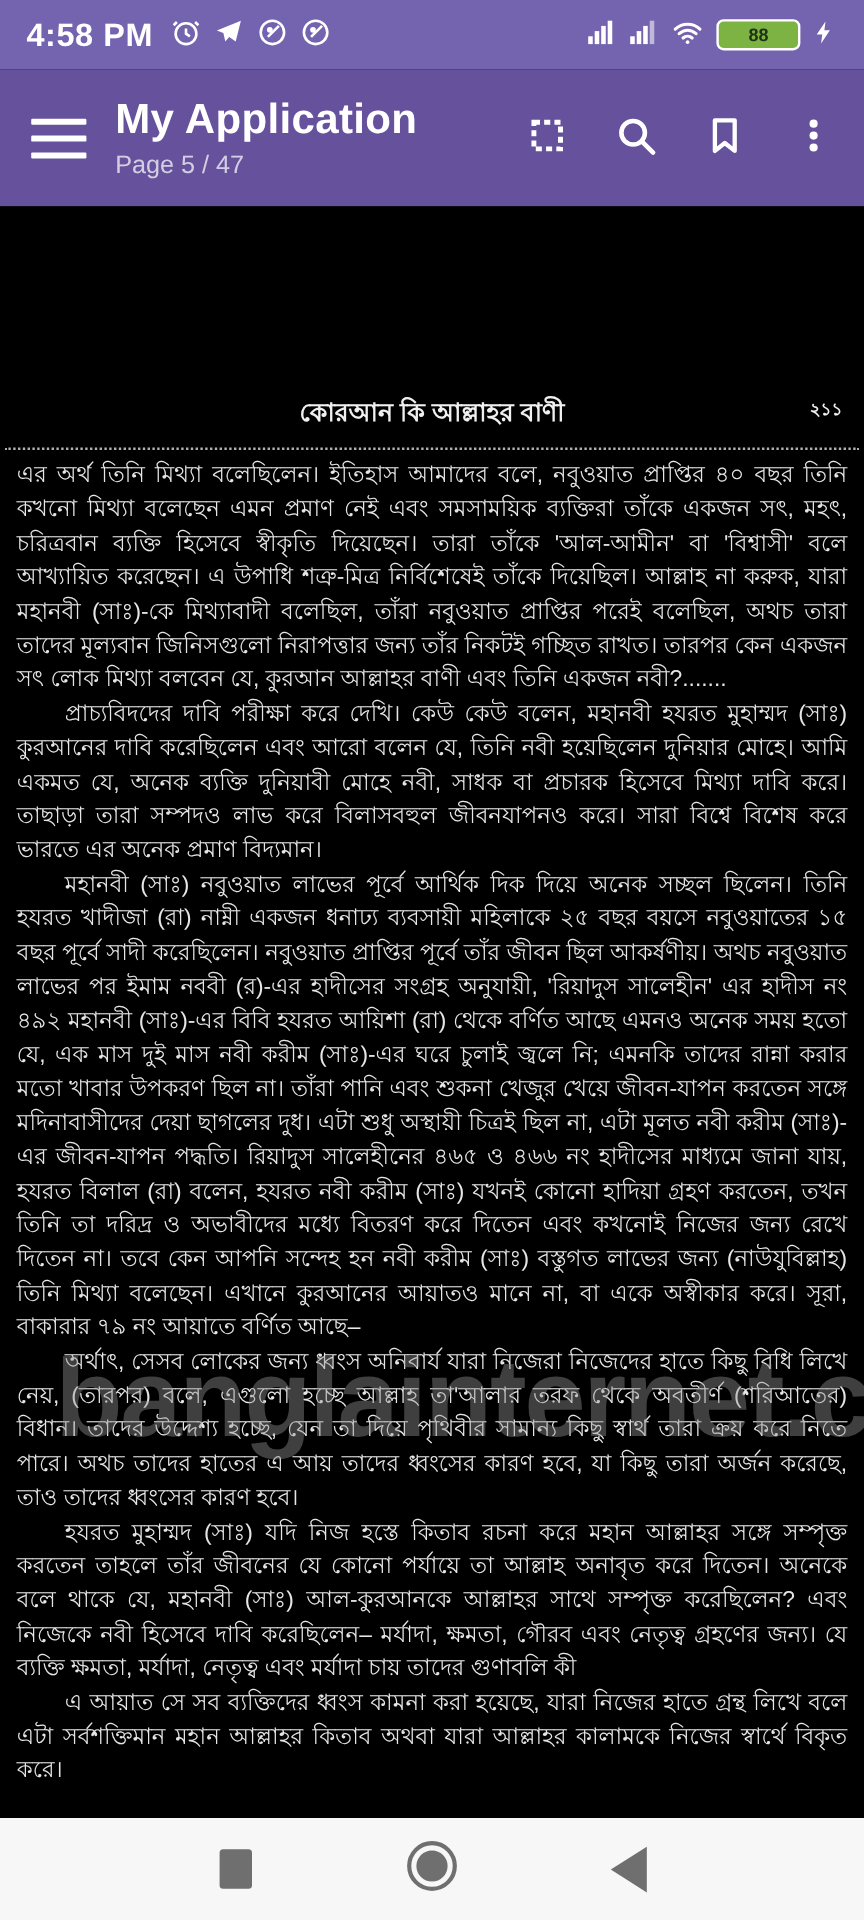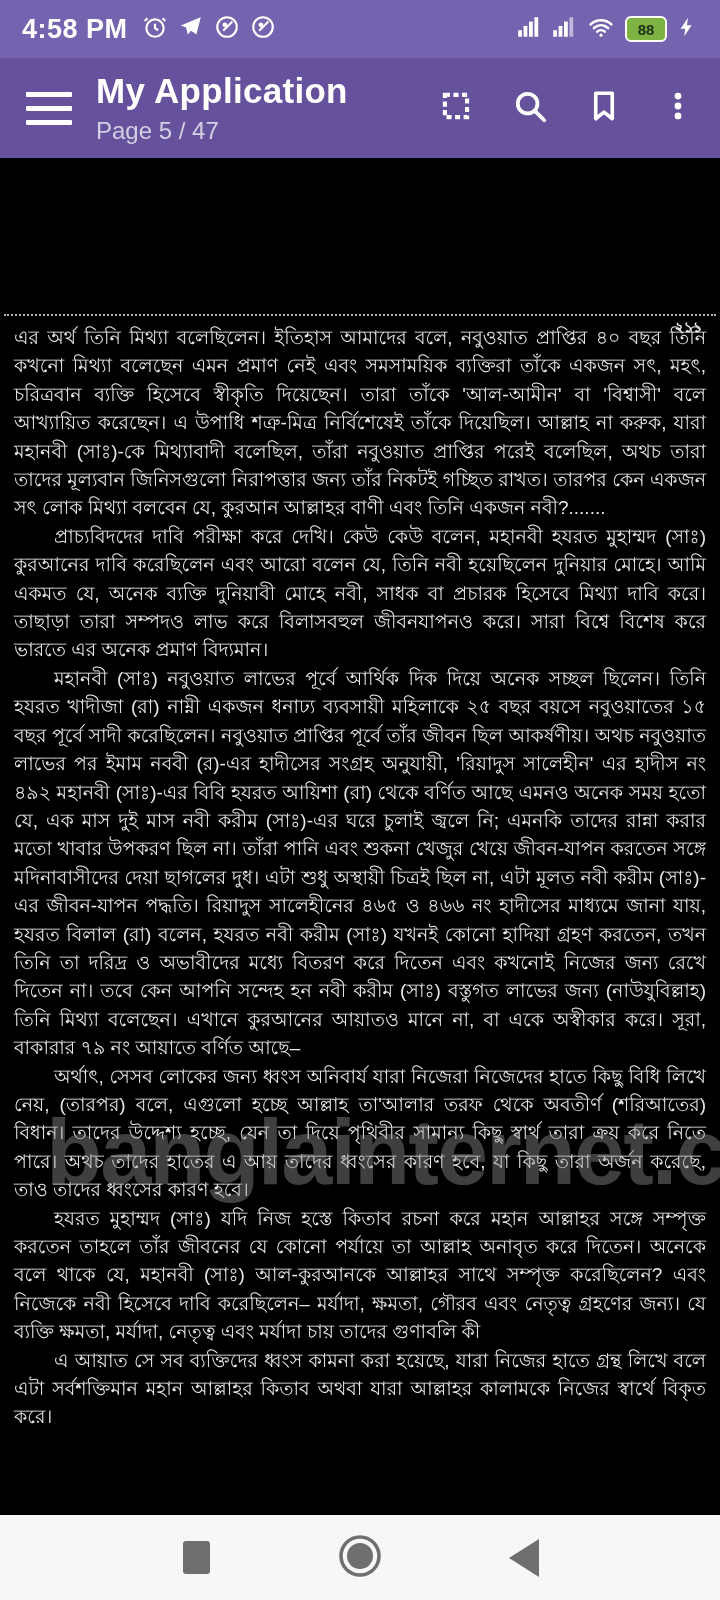--- a/index.html
+++ b/index.html
@@ -13,35 +13,35 @@
   
   .status-bar {
     height: 58px; background: #7463af; color: #fff;
     display: flex; align-items: center; padding: 0 22px; flex: none;
   }
   .status-time { font-size: 27px; font-weight: bold; letter-spacing: 0.5px; margin-right: 14px; }
   .status-left-icons { display: flex; align-items: center; gap: 10px; }
   .status-spacer { flex: 1; }
   .status-right-icons { display: flex; align-items: center; gap: 9px; }
   .battery {
-    width: 42px; height: 26px; border: 2.5px solid #fff; border-radius: 6px;
+    width: 70px; height: 26px; border: 2.5px solid #fff; border-radius: 6px;
     background: #7cb342; display: flex; align-items: center; justify-content: center;
   }
   .battery-text { font-size: 15px; font-weight: bold; color: #20331a; }
 
   
   .app-bar {
-    height: 100px; background: #65519c; color: #fff;
+    height: 114px; background: #65519c; color: #fff;
     display: flex; align-items: center; padding: 12px 18px; flex: none;
   }
   .hamburger { width: 46px; display: flex; flex-direction: column; gap: 9px; margin: 0 24px 0 8px; cursor: pointer; }
   .hamburger span { display: block; height: 5px; background: #fff; border-radius: 1px; }
   .app-bar-titles { flex: 1; min-width: 0; }
   .app-title { font-size: 35px; font-weight: bold; letter-spacing: 0.3px; line-height: 1.15; }
-  .app-subtitle { font-size: 24px; color: rgba(255,255,255,0.72); margin-top: 5px; }
+  .app-subtitle { font-size: 21px; color: rgba(255,255,255,0.72); margin-top: 5px; }
   .app-bar-actions { display: flex; align-items: center; gap: 30px; margin-right: 2px; }
   .action-btn { width: 44px; height: 44px; display: flex; align-items: center; justify-content: center; cursor: pointer; }
 
   
   .content {
     flex: 1; background: #000; position: relative; overflow: hidden;
     color: #e4e4e4;
   }
   .doc-page { position: absolute; left: 0; right: 0; top: 0; }
   .doc-header {
@@ -186,20 +186,21 @@
             <circle cx="12" cy="19" r="2.4"></circle>
         </svg>
       </span>
     </div>
   </div>
 </div>
 
 <div class="content">
   <div class="doc-page">
     <div class="doc-header">
+      <span>কোরআন কি  আল্লাহর বাণী</span>
       <span class="doc-page-number">২১১</span>
     </div>
     <hr class="doc-divider">
     <div class="doc-body">
       <p class="no-indent">এর অর্থ তিনি মিথ্যা বলেছিলেন। ইতিহাস আমাদের বলে, নবুওয়াত প্রাপ্তির ৪০ বছর তিনি কখনো মিথ্যা বলেছেন এমন প্রমাণ নেই এবং সমসাময়িক ব্যক্তিরা  তাঁকে একজন সৎ, মহৎ, চরিত্রবান ব্যক্তি হিসেবে স্বীকৃতি দিয়েছেন। তারা তাঁকে 'আল-আমীন' বা 'বিশ্বাসী' বলে আখ্যায়িত করেছেন। এ উপাধি শত্রু-মিত্র নির্বিশেষেই তাঁকে দিয়েছিল। আল্লাহ না করুক, যারা মহানবী (সাঃ)-কে মিথ্যাবাদী বলেছিল, তাঁরা নবুওয়াত প্রাপ্তির পরেই বলেছিল, অথচ তারা তাদের মূল্যবান জিনিসগুলো নিরাপত্তার জন্য তাঁর নিকটই গচ্ছিত রাখত। তারপর কেন একজন সৎ  লোক মিথ্যা বলবেন যে, কুরআন আল্লাহর বাণী এবং তিনি একজন নবী?.......</p>
       <p>প্রাচ্যবিদদের দাবি পরীক্ষা করে দেখি। কেউ কেউ বলেন, মহানবী হযরত মুহাম্মদ (সাঃ) কুরআনের দাবি করেছিলেন এবং আরো বলেন যে, তিনি নবী হয়েছিলেন দুনিয়ার মোহে। আমি একমত যে, অনেক ব্যক্তি দুনিয়াবী মোহে নবী, সাধক বা প্রচারক হিসেবে মিথ্যা দাবি করে। তাছাড়া তারা সম্পদও লাভ করে বিলাসবহুল জীবনযাপনও করে। সারা বিশ্বে বিশেষ করে ভারতে এর অনেক প্রমাণ বিদ্যমান।</p>
       <p>মহানবী (সাঃ) নবুওয়াত লাভের পূর্বে আর্থিক দিক দিয়ে অনেক সচ্ছল ছিলেন। তিনি হযরত খাদীজা (রা) নাম্নী একজন ধনাঢ্য ব্যবসায়ী মহিলাকে ২৫ বছর বয়সে নবুওয়াতের ১৫ বছর পূর্বে সাদী করেছিলেন। নবুওয়াত প্রাপ্তির পূর্বে তাঁর জীবন ছিল আকর্ষণীয়। অথচ নবুওয়াত লাভের পর ইমাম নববী (র)-এর হাদীসের সংগ্রহ অনুযায়ী, 'রিয়াদুস সালেহীন' এর হাদীস নং ৪৯২ মহানবী (সাঃ)-এর বিবি হযরত আয়িশা (রা) থেকে বর্ণিত আছে এমনও অনেক সময় হতো যে, এক মাস দুই মাস নবী করীম (সাঃ)-এর ঘরে চুলাই জ্বলে নি; এমনকি তাদের রান্না করার মতো খাবার উপকরণ ছিল না। তাঁরা পানি এবং শুকনা খেজুর খেয়ে জীবন-যাপন করতেন সঙ্গে মদিনাবাসীদের দেয়া ছাগলের দুধ। এটা শুধু অস্থায়ী চিত্রই ছিল না, এটা মূলত নবী করীম (সাঃ)-এর জীবন-যাপন পদ্ধতি। রিয়াদুস সালেহীনের ৪৬৫ ও ৪৬৬ নং হাদীসের মাধ্যমে জানা যায়, হযরত বিলাল (রা) বলেন, হযরত নবী করীম (সাঃ) যখনই কোনো হাদিয়া গ্রহণ করতেন, তখন তিনি তা দরিদ্র ও অভাবীদের মধ্যে বিতরণ করে দিতেন এবং কখনোই নিজের জন্য রেখে দিতেন না। তবে কেন আপনি সন্দেহ হন       নবী করীম (সাঃ) বস্তুগত লাভের জন্য (নাউযুবিল্লাহ) তিনি মিথ্যা বলেছেন। এখানে কুরআনের আয়াতও মানে না, বা একে অস্বীকার করে। সূরা, বাকারার ৭৯ নং আয়াতে বর্ণিত আছে–</p>
       <p>অর্থাৎ, সেসব লোকের জন্য ধ্বংস অনিবার্য যারা নিজেরা নিজেদের হাতে কিছু বিধি লিখে নেয়, (তারপর) বলে, এগুলো হচ্ছে আল্লাহ তা'আলার তরফ থেকে অবতীর্ণ (শরিআতের) বিধান। তাদের উদ্দেশ্য হচ্ছে, যেন তা দিয়ে পৃথিবীর সামান্য কিছু স্বার্থ তারা ক্রয় করে নিতে পারে। অথচ তাদের হাতের এ আয় তাদের ধ্বংসের কারণ হবে, যা কিছু তারা অর্জন করেছে, তাও তাদের ধ্বংসের কারণ হবে।</p>
       <p>হযরত মুহাম্মদ (সাঃ) যদি নিজ হস্তে কিতাব রচনা করে মহান আল্লাহর সঙ্গে সম্পৃক্ত করতেন তাহলে তাঁর জীবনের যে কোনো পর্যায়ে তা আল্লাহ অনাবৃত করে দিতেন। অনেকে বলে থাকে যে, মহানবী (সাঃ) আল-কুরআনকে আল্লাহর সাথে সম্পৃক্ত করেছিলেন? এবং নিজেকে নবী হিসেবে দাবি করেছিলেন– মর্যাদা, ক্ষমতা, গৌরব এবং নেতৃত্ব গ্রহণের জন্য। যে ব্যক্তি ক্ষমতা, মর্যাদা, নেতৃত্ব এবং মর্যাদা চায় তাদের গুণাবলি কী</p>
       <p>এ আয়াত সে সব ব্যক্তিদের ধ্বংস কামনা করা হয়েছে, যারা নিজের হাতে গ্রন্থ লিখে বলে এটা সর্বশক্তিমান মহান আল্লাহর কিতাব অথবা যারা আল্লাহর কালামকে নিজের স্বার্থে বিকৃত করে।</p>

